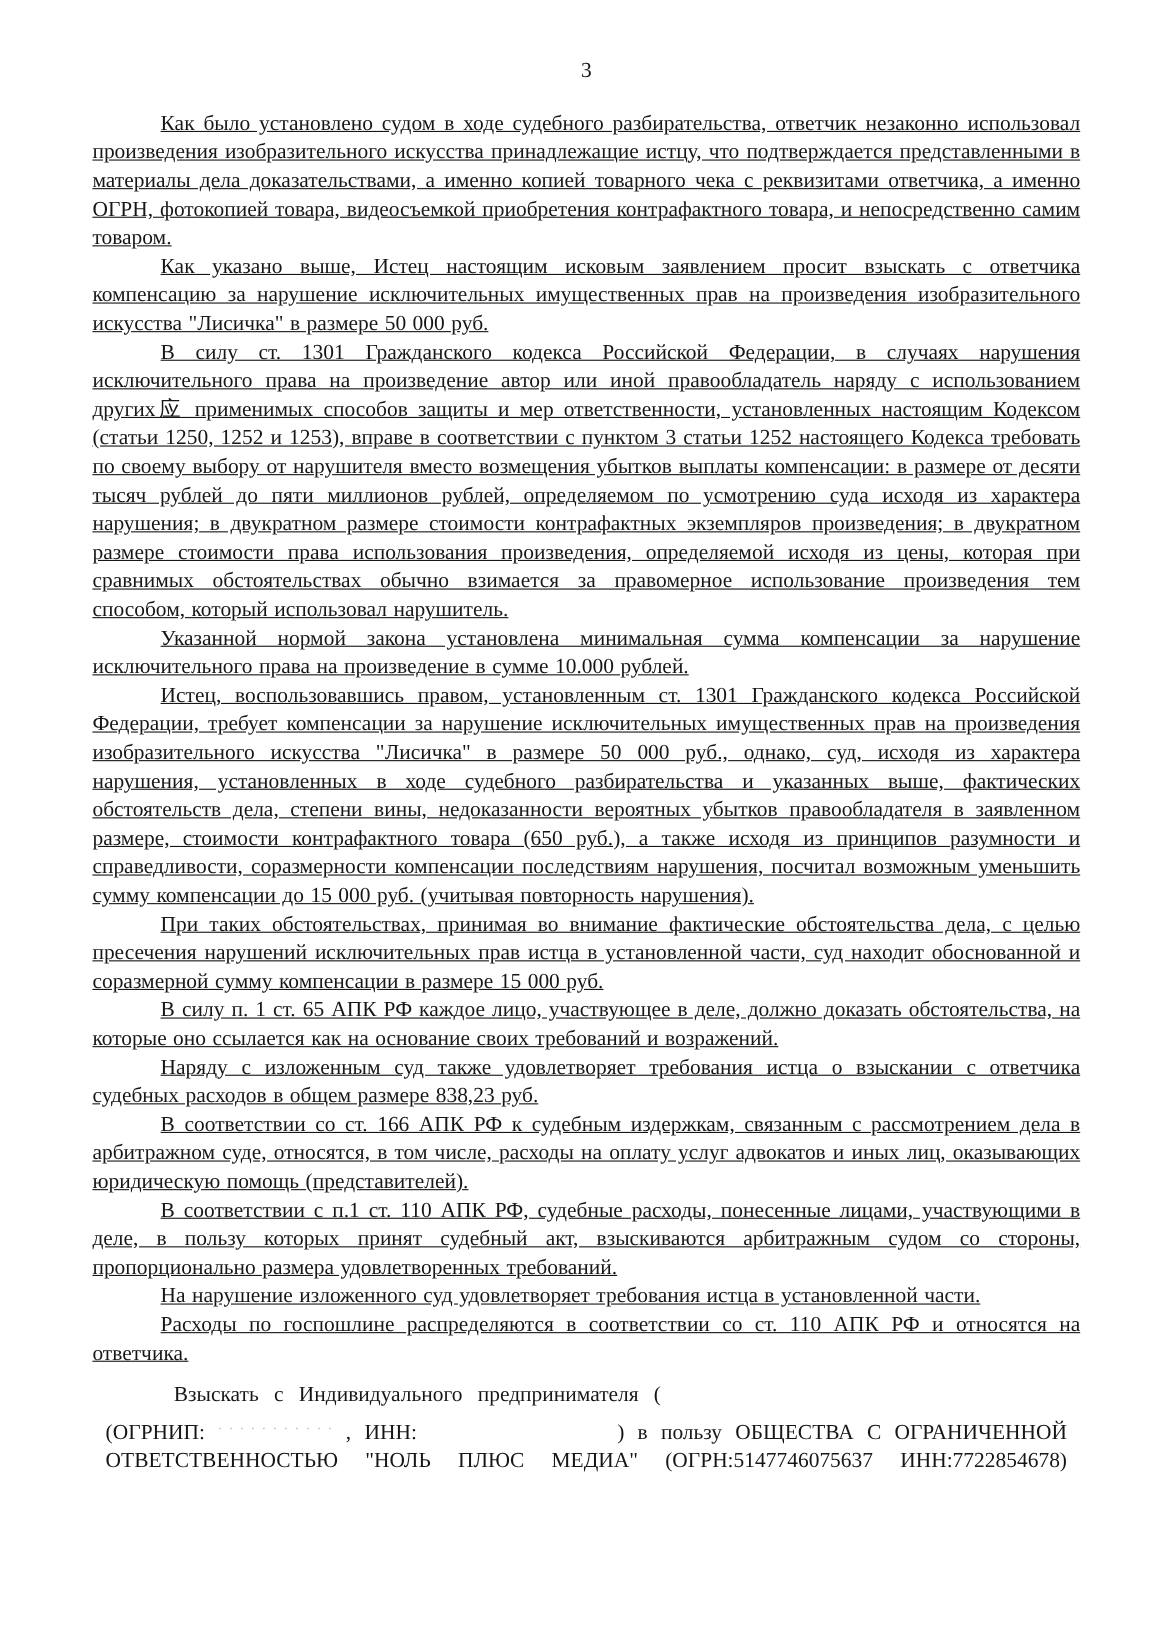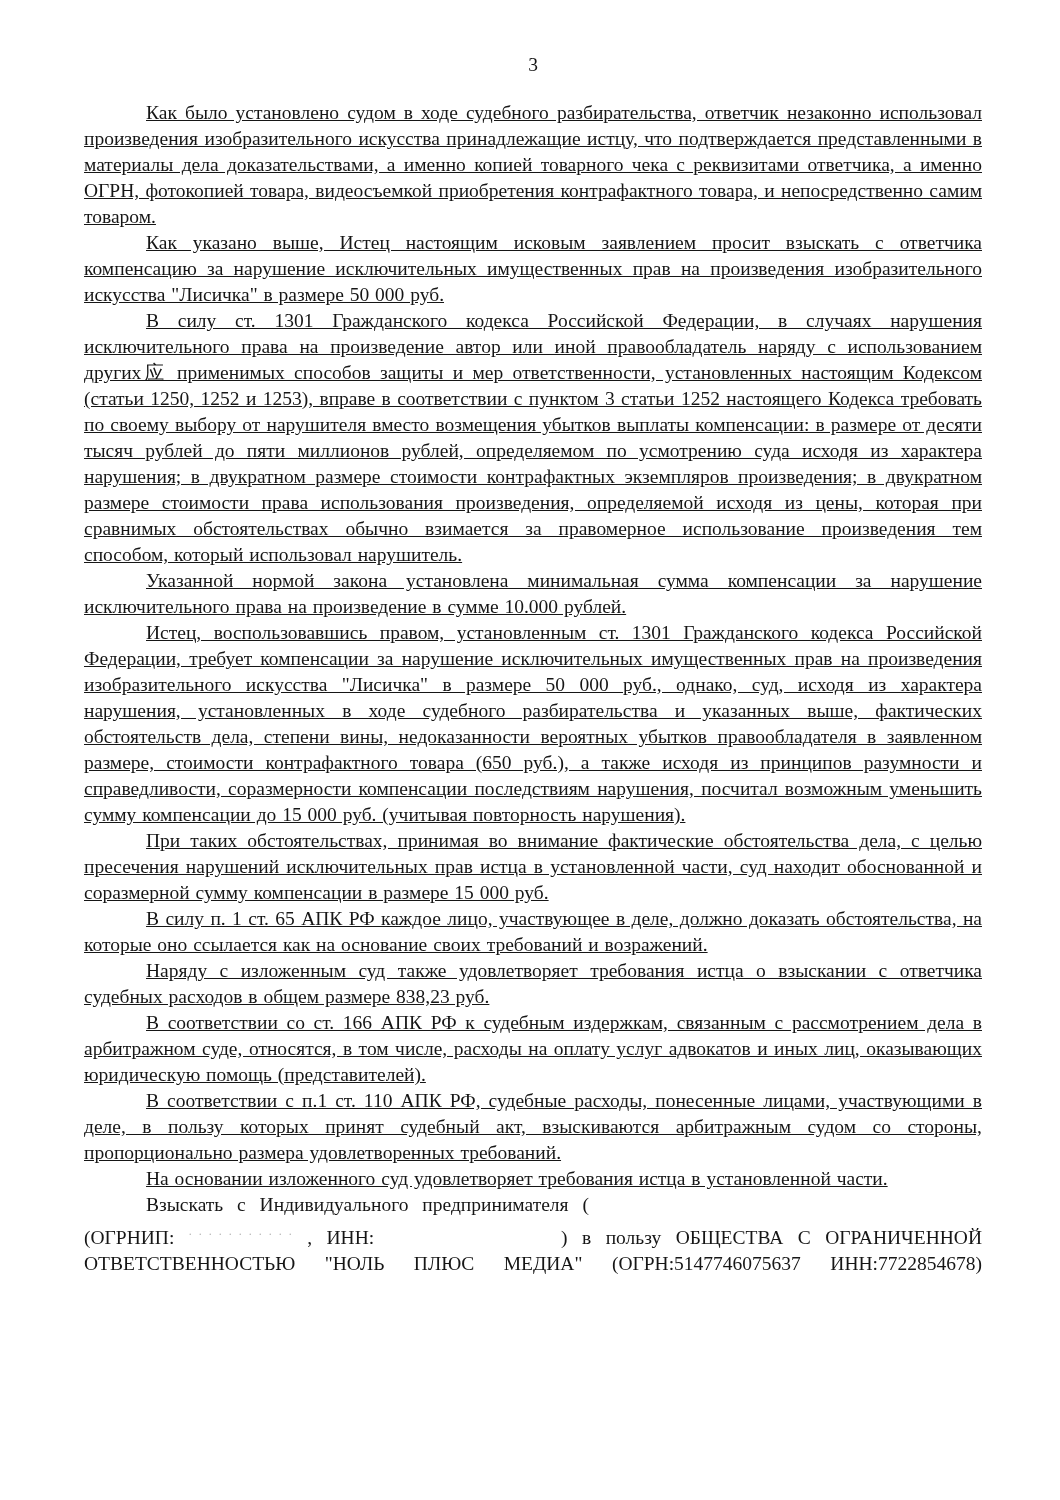--- a/index.html
+++ b/index.html
@@ -33,21 +33,21 @@
     word-spacing: 1px;
     text-decoration: underline;
   }
   .reshil {
     text-align: center;
     font-weight: bold;
     margin-top: 26px;
     margin-bottom: 26px;
     letter-spacing: 1px;
   }
-  .fpara { margin: 0; }
+  .fpara { margin: 12px; }
   .fline { width: 100%; }
   .fline1 {
     display: flex;
     align-items: baseline;
   }
   .l1text {
     white-space: nowrap;
     text-indent: 62px;
     word-spacing: 9px;
   }
@@ -88,21 +88,22 @@
   <p class="para">Как было установлено судом в ходе судебного разбирательства, ответчик незаконно использовал произведения изобразительного искусства принадлежащие истцу, что подтверждается представленными в материалы дела доказательствами, а именно копией товарного чека с реквизитами ответчика, а именно ОГРН, фотокопией товара, видеосъемкой приобретения контрафактного товара, и непосредственно самим товаром.</p>
   <p class="para">Как указано выше, Истец настоящим исковым заявлением просит взыскать с ответчика компенсацию за нарушение исключительных имущественных прав на произведения изобразительного искусства "Лисичка" в размере 50 000 руб.</p>
   <p class="para">В силу ст. 1301 Гражданского кодекса Российской Федерации, в случаях нарушения исключительного права на произведение автор или иной правообладатель наряду с использованием других应 применимых способов защиты и мер ответственности, установленных настоящим Кодексом (статьи 1250, 1252 и 1253), вправе в соответствии с пунктом 3 статьи 1252 настоящего Кодекса требовать по своему выбору от нарушителя вместо возмещения убытков выплаты компенсации: в размере от десяти тысяч рублей до пяти миллионов рублей, определяемом по усмотрению суда исходя из характера нарушения; в двукратном размере стоимости контрафактных экземпляров произведения; в двукратном размере стоимости права использования произведения, определяемой исходя из цены, которая при сравнимых обстоятельствах обычно взимается за правомерное использование произведения тем способом, который использовал нарушитель.</p>
   <p class="para">Указанной нормой закона установлена минимальная сумма компенсации за нарушение исключительного права на произведение в сумме 10.000 рублей.</p>
   <p class="para">Истец, воспользовавшись правом, установленным ст. 1301 Гражданского кодекса Российской Федерации, требует компенсации за нарушение исключительных имущественных прав на произведения изобразительного искусства "Лисичка" в размере 50 000 руб., однако, суд, исходя из характера нарушения, установленных в ходе судебного разбирательства и указанных выше, фактических обстоятельств дела, степени вины, недоказанности вероятных убытков правообладателя в заявленном размере, стоимости контрафактного товара (650 руб.), а также исходя из принципов разумности и справедливости, соразмерности компенсации последствиям нарушения, посчитал возможным уменьшить сумму компенсации до 15 000 руб. (учитывая повторность нарушения).</p>
   <p class="para">При таких обстоятельствах, принимая во внимание фактические обстоятельства дела, с целью пресечения нарушений исключительных прав истца в установленной части, суд находит обоснованной и соразмерной сумму компенсации в размере 15 000 руб.</p>
   <p class="para">В силу п. 1 ст. 65 АПК РФ каждое лицо, участвующее в деле, должно доказать обстоятельства, на которые оно ссылается как на основание своих требований и возражений.</p>
   <p class="para">Наряду с изложенным суд также удовлетворяет требования истца о взыскании с ответчика судебных расходов в общем размере 838,23 руб.</p>
   <p class="para">В соответствии со ст. 166 АПК РФ к судебным издержкам, связанным с рассмотрением дела в арбитражном суде, относятся, в том числе, расходы на оплату услуг адвокатов и иных лиц, оказывающих юридическую помощь (представителей).</p>
   <p class="para">В соответствии с п.1 ст. 110 АПК РФ, судебные расходы, понесенные лицами, участвующими в деле, в пользу которых принят судебный акт, взыскиваются арбитражным судом со стороны, пропорционально размера удовлетворенных требований.</p>
-  <p class="para">На основании изложенного суд удовлетворяет требования истца в установленной части.</p>
+  <p class="para">На нарушение изложенного суд удовлетворяет требования истца в установленной части.</p>
+  <p class="para">Расходы по госпошлине распределяются в соответствии со ст. 110 АПК РФ и относятся на ответчика.</p>
 
 
   <div class="fpara">
     <div class="fline fline1">
       <span class="l1text">Взыскать с Индивидуального предпринимателя (</span>
       <span class="redact-name"></span>
     </div>
     <div class="fline jl">
       <span>(ОГРНИП:</span>
       <span class="redact-dots">. . . .  . . . .  . . . . .</span>

